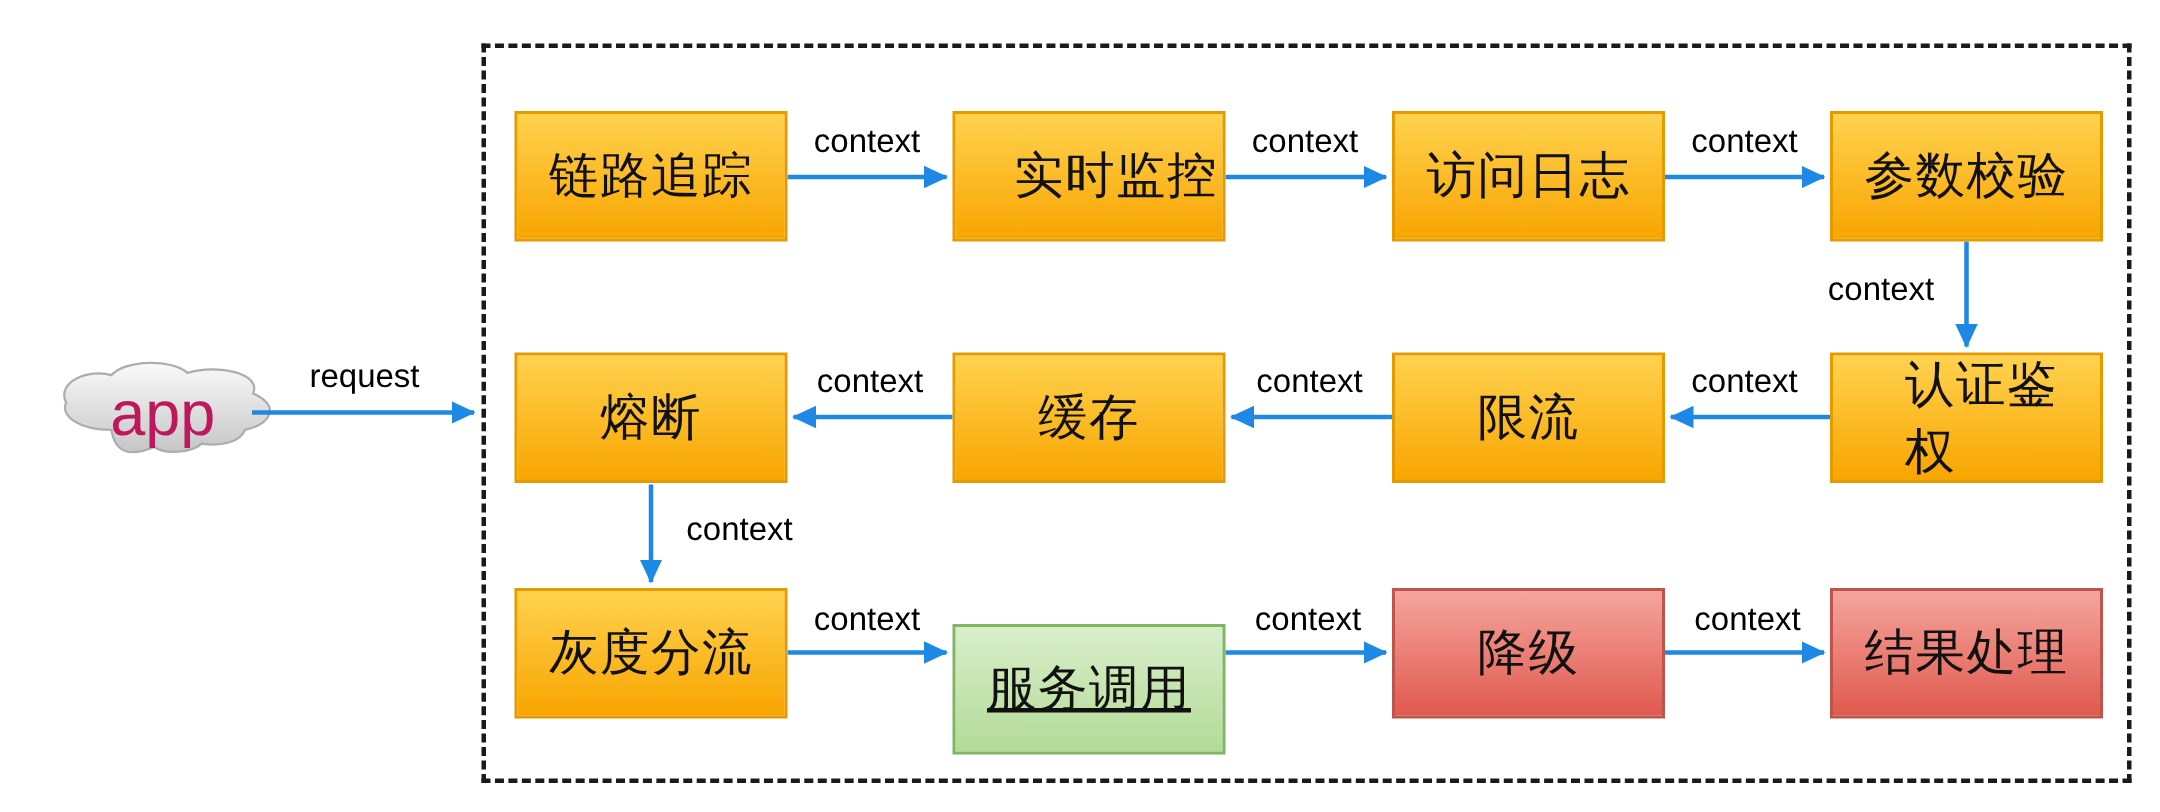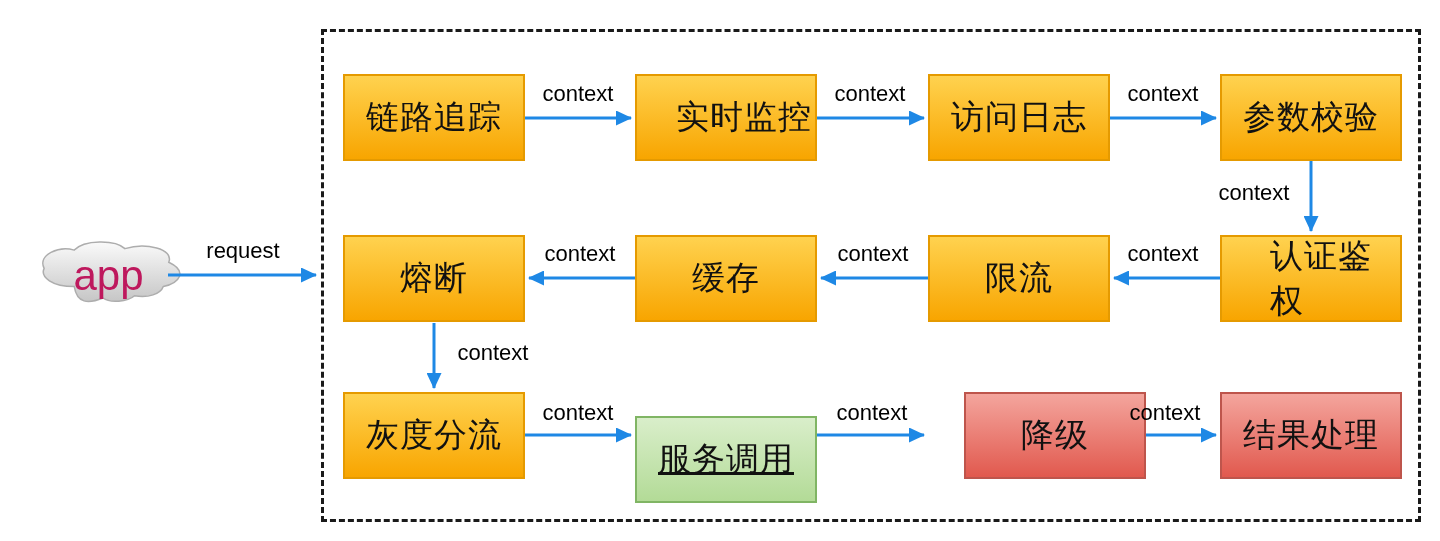--- a/index.html
+++ b/index.html
@@ -87,21 +87,21 @@
   <div class="node orange" style="left:928px;top:74px;">访问日志</div>
   <div class="node orange" style="left:1220px;top:74px;">参数校验</div>
 
   <div class="node orange" style="left:1220px;top:235px;padding-left:48px;">认证鉴权</div>
   <div class="node orange" style="left:928px;top:235px;">限流</div>
   <div class="node orange" style="left:635px;top:235px;">缓存</div>
   <div class="node orange" style="left:343px;top:235px;">熔断</div>
 
   <div class="node orange" style="left:343px;top:392px;">灰度分流</div>
   <div class="node green" style="left:635px;top:416px;text-decoration:underline;">服务调用</div>
-  <div class="node red" style="left:928px;top:392px;margin-left:36px;">降级</div>
+  <div class="node red" style="left:928px;top:392px;">降级</div>
   <div class="node red" style="left:1220px;top:392px;">结果处理</div>
 
   <div class="edge-label" style="left:243px;top:238px;text-align:right;">request</div>
 
   <div class="edge-label" style="left:578px;top:81px;">context</div>
   <div class="edge-label" style="left:870px;top:81px;">context</div>
   <div class="edge-label" style="left:1163px;top:81px;">context</div>
 
   <div class="edge-label" style="left:1254px;top:180px;">context</div>
 

